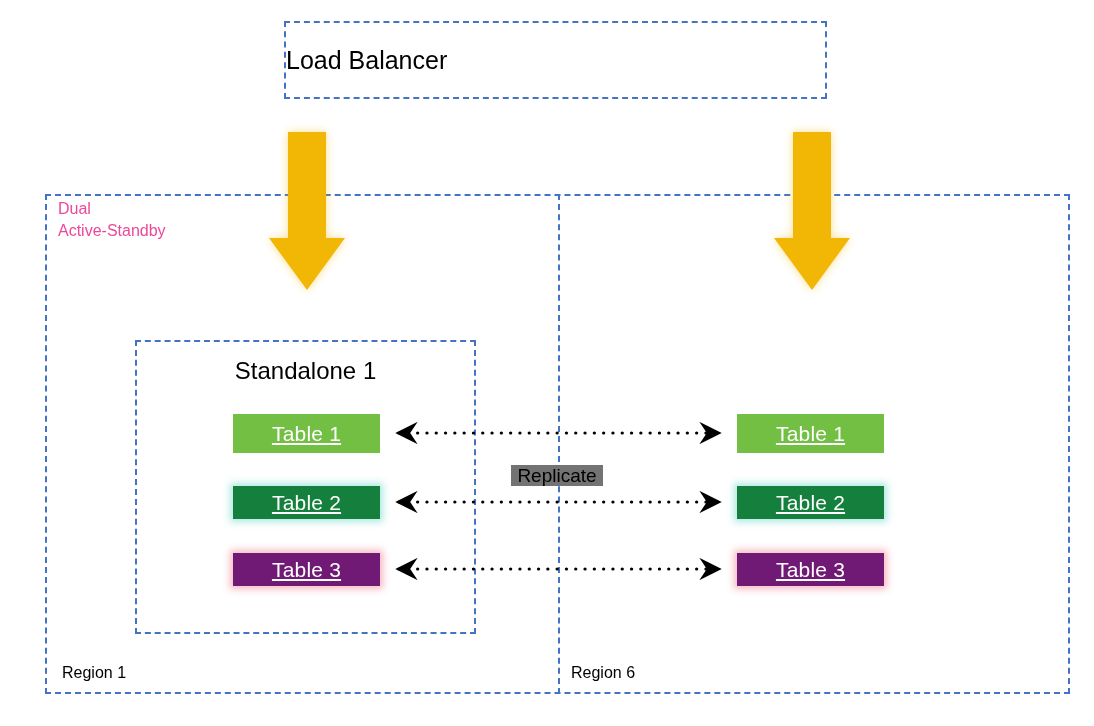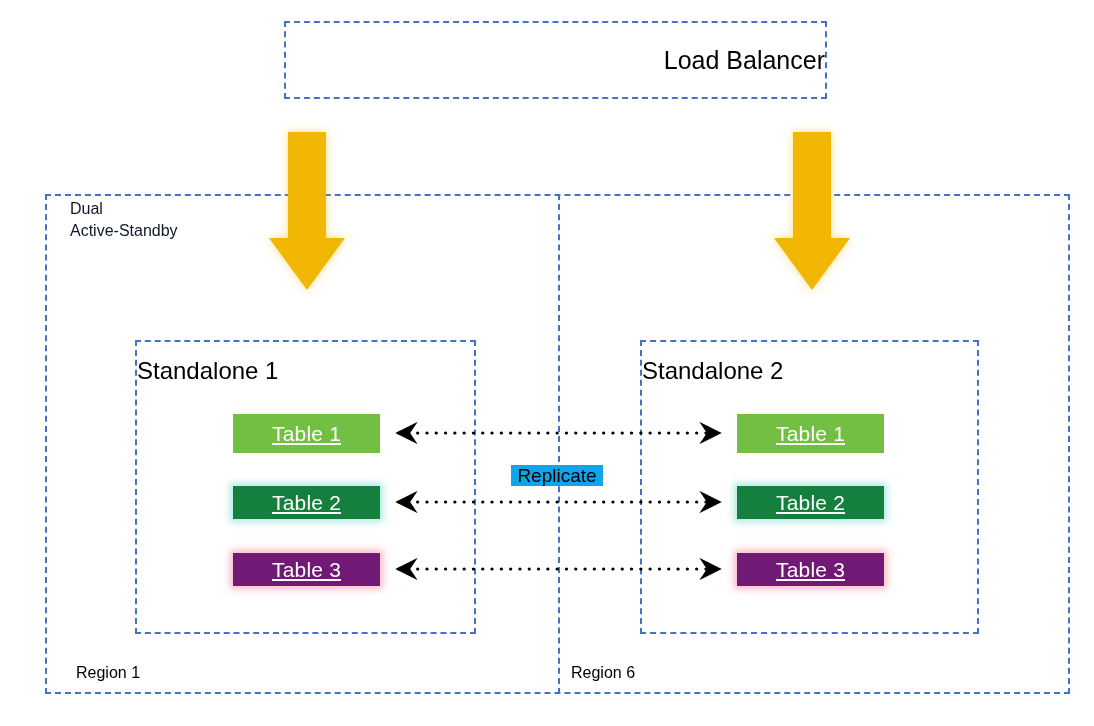--- a/index.html
+++ b/index.html
@@ -34,78 +34,79 @@
     top: 21px;
     width: 543px;
     height: 78px;
   }
   #load-balancer .box-title {
     position: absolute;
     left: 0;
     right: 0;
     top: 50%;
     transform: translateY(-50%);
-    text-align: right;
+    text-align: left;
     font-size: 25px;
     color: #000000;
     line-height: 1;
   }
 
   
   #dual-region {
     left: 45px;
     top: 194px;
     width: 1025px;
     height: 500px;
   }
   #dual-label {
     position: absolute;
-    left: 70px;
+    left: 58px;
     top: 198px;
     font-size: 16px;
     line-height: 22px;
-    color: #0f172a;
+    color: #ec4899;
     white-space: pre-line;
   }
   
   #region-divider {
     position: absolute;
     left: 558px;
     top: 194px;
     width: 0;
     height: 500px;
     border-left: 2px dashed #4472C4;
   }
   .region-label {
     position: absolute;
     font-size: 16px;
     color: #000000;
     line-height: 1;
   }
-  #region-1-label { left: 76px; top: 665px; text-align: center; }
+  #region-1-label { left: 62px; top: 665px; text-align: center; }
   #region-2-label { left: 571px; top: 665px; }
 
   
   #standalone-1 {
     left: 135px;
     top: 340px;
     width: 341px;
     height: 294px;
   }
   #standalone-2 {
     left: 640px;
     top: 340px;
     width: 339px;
     height: 294px;
   }
   .standalone-title {
     position: absolute;
     left: 0;
     right: 0;
     top: 16px;
+    text-align: center;
     font-size: 24px;
     color: #000000;
     line-height: 1.1;
   }
 
   
   .table-chip {
     position: absolute;
     box-sizing: border-box;
     color: #ffffff;
@@ -147,21 +148,21 @@
     width: 1094px;
     text-align: center;
     font-size: 19px;
     color: #000000;
     line-height: 1;
   }
   
   #replicate-label > span {
     position: relative;
     left: 10px;
-    background: #0ea5e9;
+    background: #737373;
     padding: 0 6px;
   }
 
   
   .orange-arrow {
     position: absolute;
     filter: drop-shadow(0 0 5px rgba(242,183,5,0.45));
   }
   #orange-arrow-left  { left: 262px; top: 132px; }
   #orange-arrow-right { left: 767px; top: 132px; }
@@ -179,23 +180,20 @@
   <div id="region-divider"></div>
   <div id="dual-label">Dual
 Active-Standby</div>
   <div class="region-label" id="region-1-label">Region 1</div>
   <div class="region-label" id="region-2-label">Region 6</div>
 
   <div class="dashed-box" id="standalone-1">
     <div class="standalone-title">Standalone 1</div>
   </div>
 
-  <div class="dashed-box" id="standalone-2">
-    <div class="standalone-title">Standalone 2</div>
-  </div>
 
   <div class="table-chip chip-green" id="s1-table-1">Table 1</div>
   <div class="table-chip chip-teal" id="s1-table-2">Table 2</div>
   <div class="table-chip chip-red" id="s1-table-3">Table 3</div>
 
   <div class="table-chip chip-green" id="s2-table-1">Table 1</div>
   <div class="table-chip chip-teal" id="s2-table-2">Table 2</div>
   <div class="table-chip chip-red" id="s2-table-3">Table 3</div>
 
   <svg id="arrow-layer" viewBox="0 0 1094 726" width="1094" height="726">

